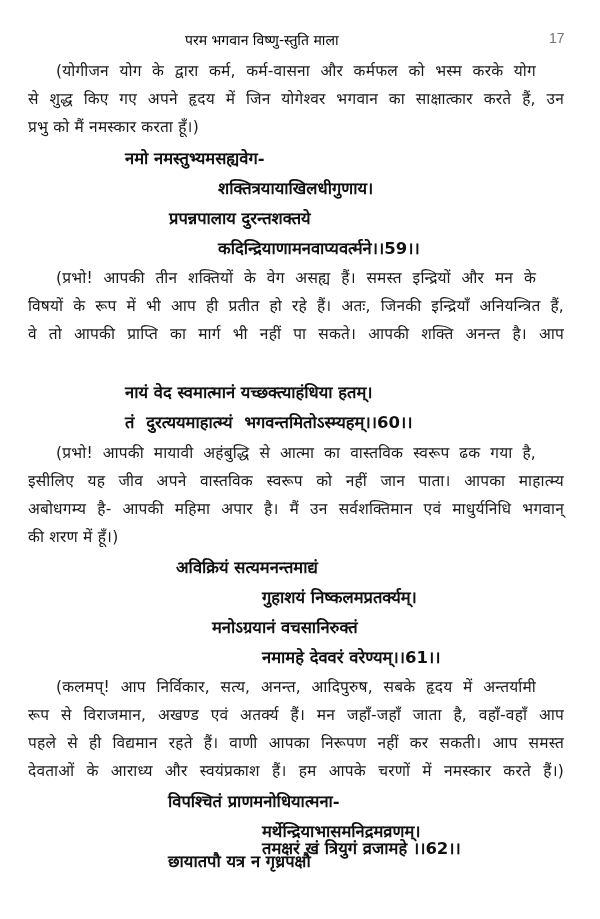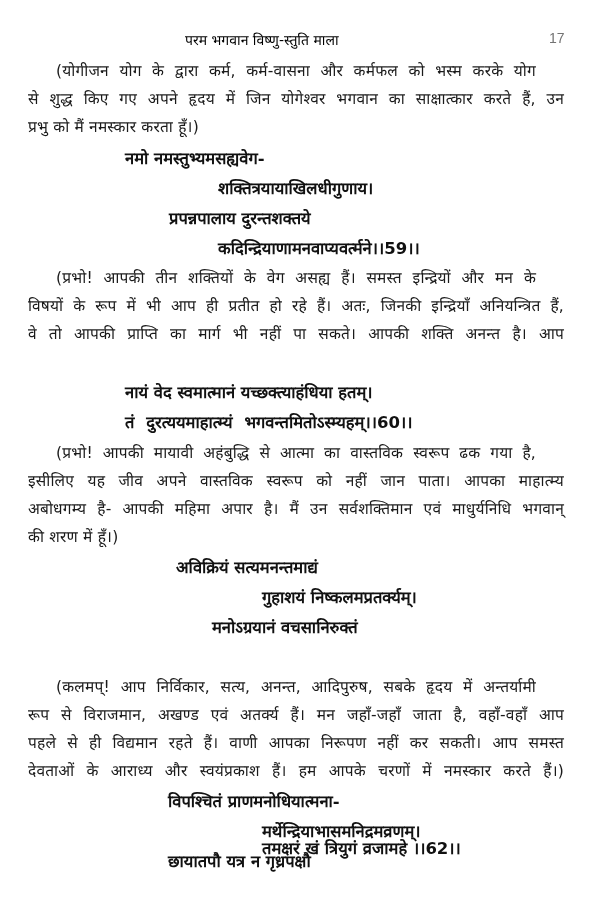--- a/index.html
+++ b/index.html
@@ -41,20 +41,21 @@
   <div class="line verse" style="left:125px; top:410px; word-spacing:6px;">तं दुरत्ययमाहात्म्यं भगवन्तमितोऽस्म्यहम्।।60।।</div>
 
   <div class="line prose justify" style="left:56px; top:440px; width:480px;">(प्रभो! आपकी मायावी अहंबुद्धि से आत्मा का वास्तविक स्वरूप ढक गया है,</div>
   <div class="line prose justify" style="left:28px; top:468px;">इसीलिए यह जीव अपने वास्तविक स्वरूप को नहीं जान पाता। आपका माहात्म्य</div>
   <div class="line prose justify" style="left:28px; top:496px;">अबोधगम्य है- आपकी महिमा अपार है। मैं उन सर्वशक्तिमान एवं माधुर्यनिधि भगवान्</div>
   <div class="line prose" style="left:28px; top:524px;">की शरण में हूँ।)</div>
 
   <div class="line verse" style="left:176px; top:555px;">अविक्रियं सत्यमनन्तमाद्यं</div>
   <div class="line verse" style="left:262px; top:585px;">गुहाशयं निष्कलमप्रतर्क्यम्।</div>
   <div class="line verse" style="left:168px; top:615px;margin-left:44px;">मनोऽग्रयानं वचसानिरुक्तं</div>
+  <div class="line verse" style="left:262px; top:645px;">नमामहे देववरं वरेण्यम्।।61।।</div>
 
   <div class="line prose justify" style="left:56px; top:674px; width:480px;">(कलमप्! आप निर्विकार, सत्य, अनन्त, आदिपुरुष, सबके हृदय में अन्तर्यामी</div>
   <div class="line prose justify" style="left:28px; top:702px;">रूप से विराजमान, अखण्ड एवं अतर्क्य हैं। मन जहाँ-जहाँ जाता है, वहाँ-वहाँ आप</div>
   <div class="line prose justify" style="left:28px; top:730px;">पहले से ही विद्यमान रहते हैं। वाणी आपका निरूपण नहीं कर सकती। आप समस्त</div>
   <div class="line prose justify" style="left:28px; top:758px;">देवताओं के आराध्य और स्वयंप्रकाश हैं। हम आपके चरणों में नमस्कार करते हैं।)</div>
 
   <div class="line verse" style="left:168px; top:789px;">विपश्चितं प्राणमनोधियात्मना-</div>
   <div class="line verse" style="left:168px; top:849px;">छायातपौ यत्र न गृध्रपक्षौ</div>
   <div class="line verse" style="left:262px; top:819px;">मर्थेन्द्रियाभासमनिद्रमव्रणम्।</div>
   <div class="line verse" style="left:262px; top:836px;">तमक्षरं खं त्रियुगं व्रजामहे ।।62।।</div>

